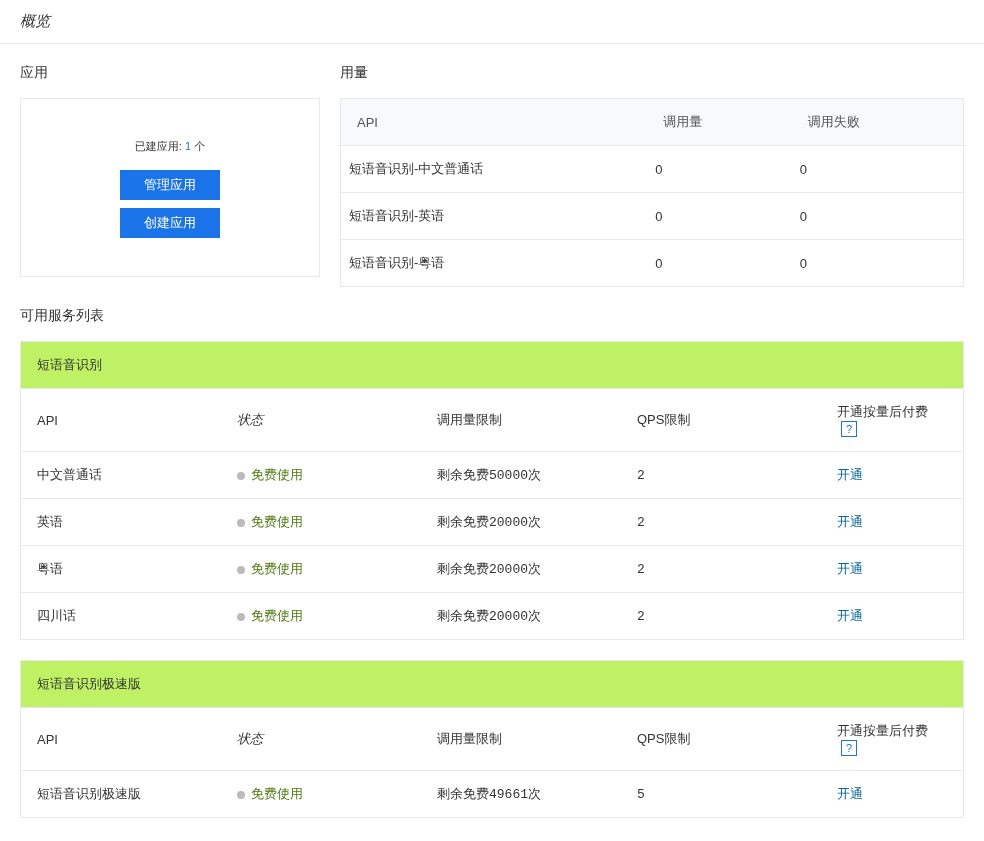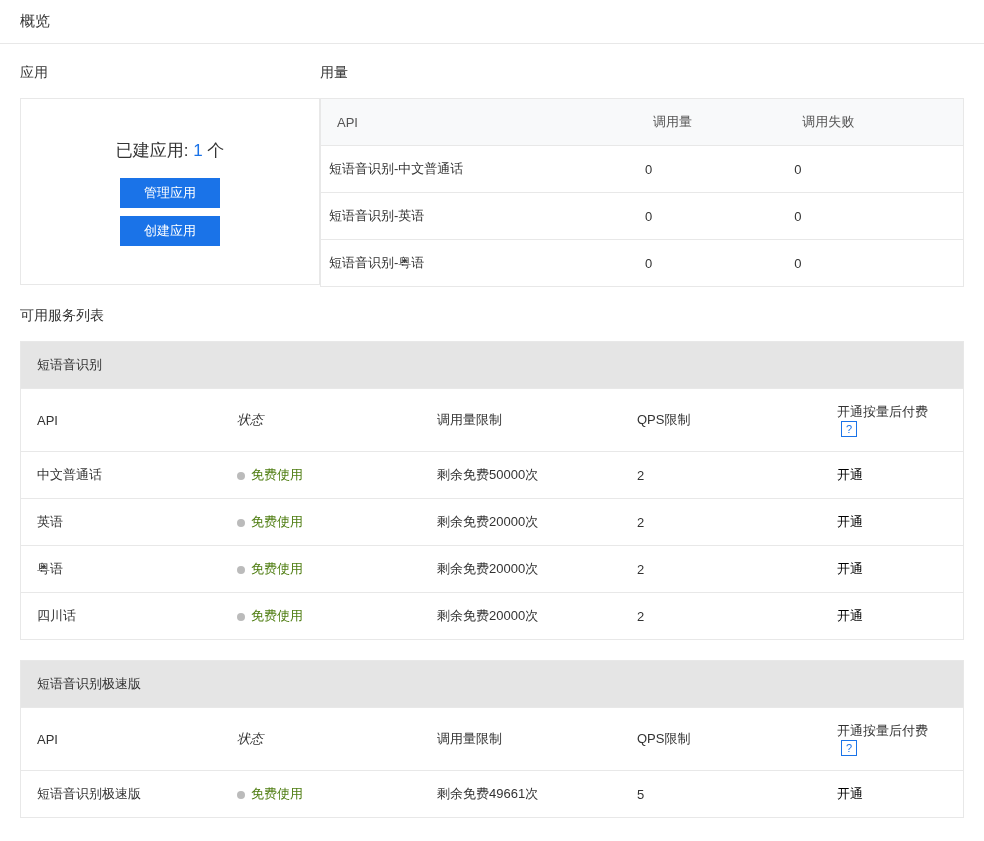--- a/index.html
+++ b/index.html
@@ -1,38 +1,38 @@
 <!DOCTYPE html>
 <html><head>
 <meta charset="utf-8">
 <style>
 * { margin: 0; padding: 0; box-sizing: border-box; }
 body { font-family: "Microsoft YaHei", Arial, sans-serif; font-size: 13px; color: #333; background: #fff; width: 984px; }
-.page-title { font-size: 15px; padding: 12px 20px; border-bottom: 1px solid #e8e8e8; }
-.top-section { display: flex; padding: 20px; }
+.page-title { font-size: 15px; padding: 12px 20px; border-bottom: 1px solid #e8e8e8; font-style: italic; }
+.top-section { display: flex; padding: 20px; gap: 20px; }
 .app-section { width: 300px; }
 .section-label { font-size: 14px; margin-bottom: 16px; }
 .app-box { border: 1px solid #e8e8e8; padding: 40px 20px 30px; text-align: center; }
-.app-count-row { margin-bottom: 16px; font-size: 17px; }
+.app-count-row { margin-bottom: 16px; font-size: 11px; }
 .app-count-num { color: #1a73e8; }
 .btn { display: block; width: 100px; margin: 0 auto 8px; padding: 6px 9px; background: #1a73e8; color: #fff; border: none; cursor: pointer; font-size: 13px; }
 .usage-section { flex: 1; }
 .usage-table { width: 100%; border-collapse: collapse; border: 1px solid #e8e8e8; }
 .usage-table th { background: #f8f9fa; text-align: left; padding: 14px 16px; font-weight: normal; color: #555; border-bottom: 1px solid #e8e8e8; }
 .usage-table td { padding: 14px 8px; border-bottom: 1px solid #e8e8e8; }
 .services-title { font-size: 14px; padding: 0 20px 16px; }
 .service-block { margin: 0 20px 20px; border: 1px solid #e8e8e8; }
-.service-header { background: #e5e5e5; padding: 14px 16px; font-size: 13px; border-bottom: 1px solid #e8e8e8; }
+.service-header { background: #bef264; padding: 14px 16px; font-size: 13px; border-bottom: 1px solid #e8e8e8; }
 .service-table { width: 100%; border-collapse: collapse; }
 .service-table th { text-align: left; padding: 14px 16px; font-weight: normal; color: #333; border-bottom: 1px solid #e8e8e8; }
-.service-table td { padding: 14px 16px; border-bottom: 1px solid #e8e8e8; }
+.service-table td { padding: 14px 16px; border-bottom: 1px solid #e8e8e8; font-family: Liberation Mono, monospace; }
 .service-table tr:last-child td { border-bottom: none; }
 .status-dot { display: inline-block; width: 8px; height: 8px; border-radius: 50%; background: #bbb; margin-right: 6px; vertical-align: middle; }
 .status-text { color: #4d7c0f; }
-.link { color: #000000; cursor: pointer; }
+.link { color: #0369a1; cursor: pointer; }
 .help-icon { display: inline-block; width: 16px; height: 16px; border: 1px solid #1a73e8; color: #1a73e8; font-size: 11px; line-height: 14px; text-align: center; margin-left: 4px; cursor: pointer; }
 .col-api { width: 200px; }
 .col-status { width: 200px; font-style: italic; }
 .col-limit { width: 200px; }
 .col-qps { width: 200px; }
 </style>
 </head>
 <body>
 
 <div class="page-title">概览</div>

